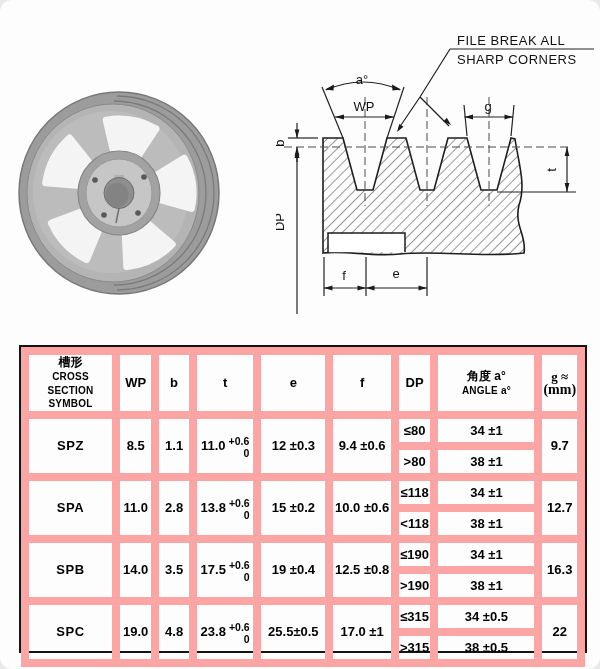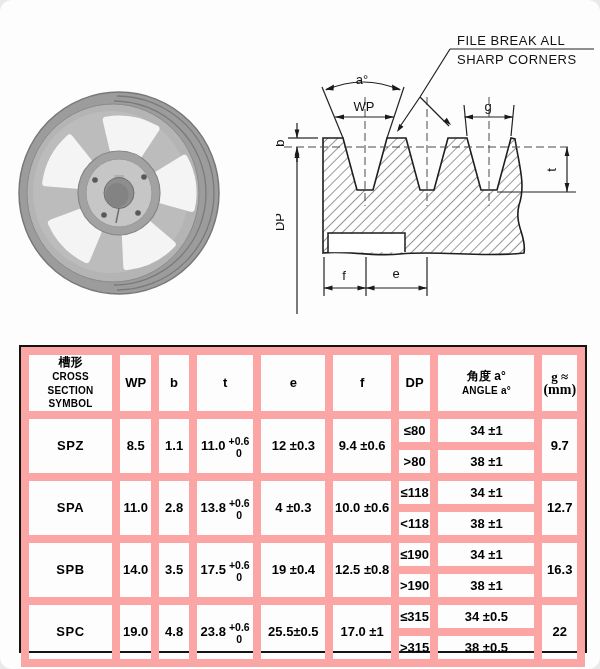--- a/index.html
+++ b/index.html
@@ -27,21 +27,21 @@
     overflow:hidden;
   }
   th .cn{font-size:12px;line-height:15px;display:block;}
   th .en{font-size:10px;line-height:13.5px;display:block;letter-spacing:.2px;}
   th.gcol .g1{font-family:"Liberation Serif",serif;font-size:13px;line-height:15px;display:block;}
   th.gcol .g2{font-family:"Liberation Serif",serif;font-size:14px;line-height:12px;display:block;}
   td.sym{font-size:13.5px;letter-spacing:.6px;}
   td.dpc{font-size:12px;}
   .tol{display:inline-flex;align-items:center;justify-content:center;}
   .tol .stack{
-    display:inline-flex;flex-direction:column;align-items:center;
+    display:inline-flex;flex-direction:column;align-items:flex-end;
     font-size:10.5px;line-height:12px;margin-left:3px;transform:translateY(1px);
   }
   tr.sub{height:31px;}
   tr.hdr{height:57px;}
 </style>
 </head>
 <body>
 
 <div class="page">
 
@@ -247,21 +247,21 @@
         <td rowspan="2">2.8</td>
         <td rowspan="2">
           <span class="tol">
                 <span>13.8</span>
                 <span class="stack">
                   <span>+0.6</span>
                   <span>0</span>
                 </span>
               </span>
         </td>
-        <td rowspan="2">4 ±0.3</td>
+        <td rowspan="2">15 ±0.2</td>
         <td rowspan="2">10.0 ±0.6</td>
         <td class="dpc">≤118</td>
         <td>34 ±1</td>
         <td rowspan="2">12.7</td>
       </tr>
       <tr class="sub">
         <td class="dpc">&lt;118</td>
         <td>38 ±1</td>
       </tr>
 

